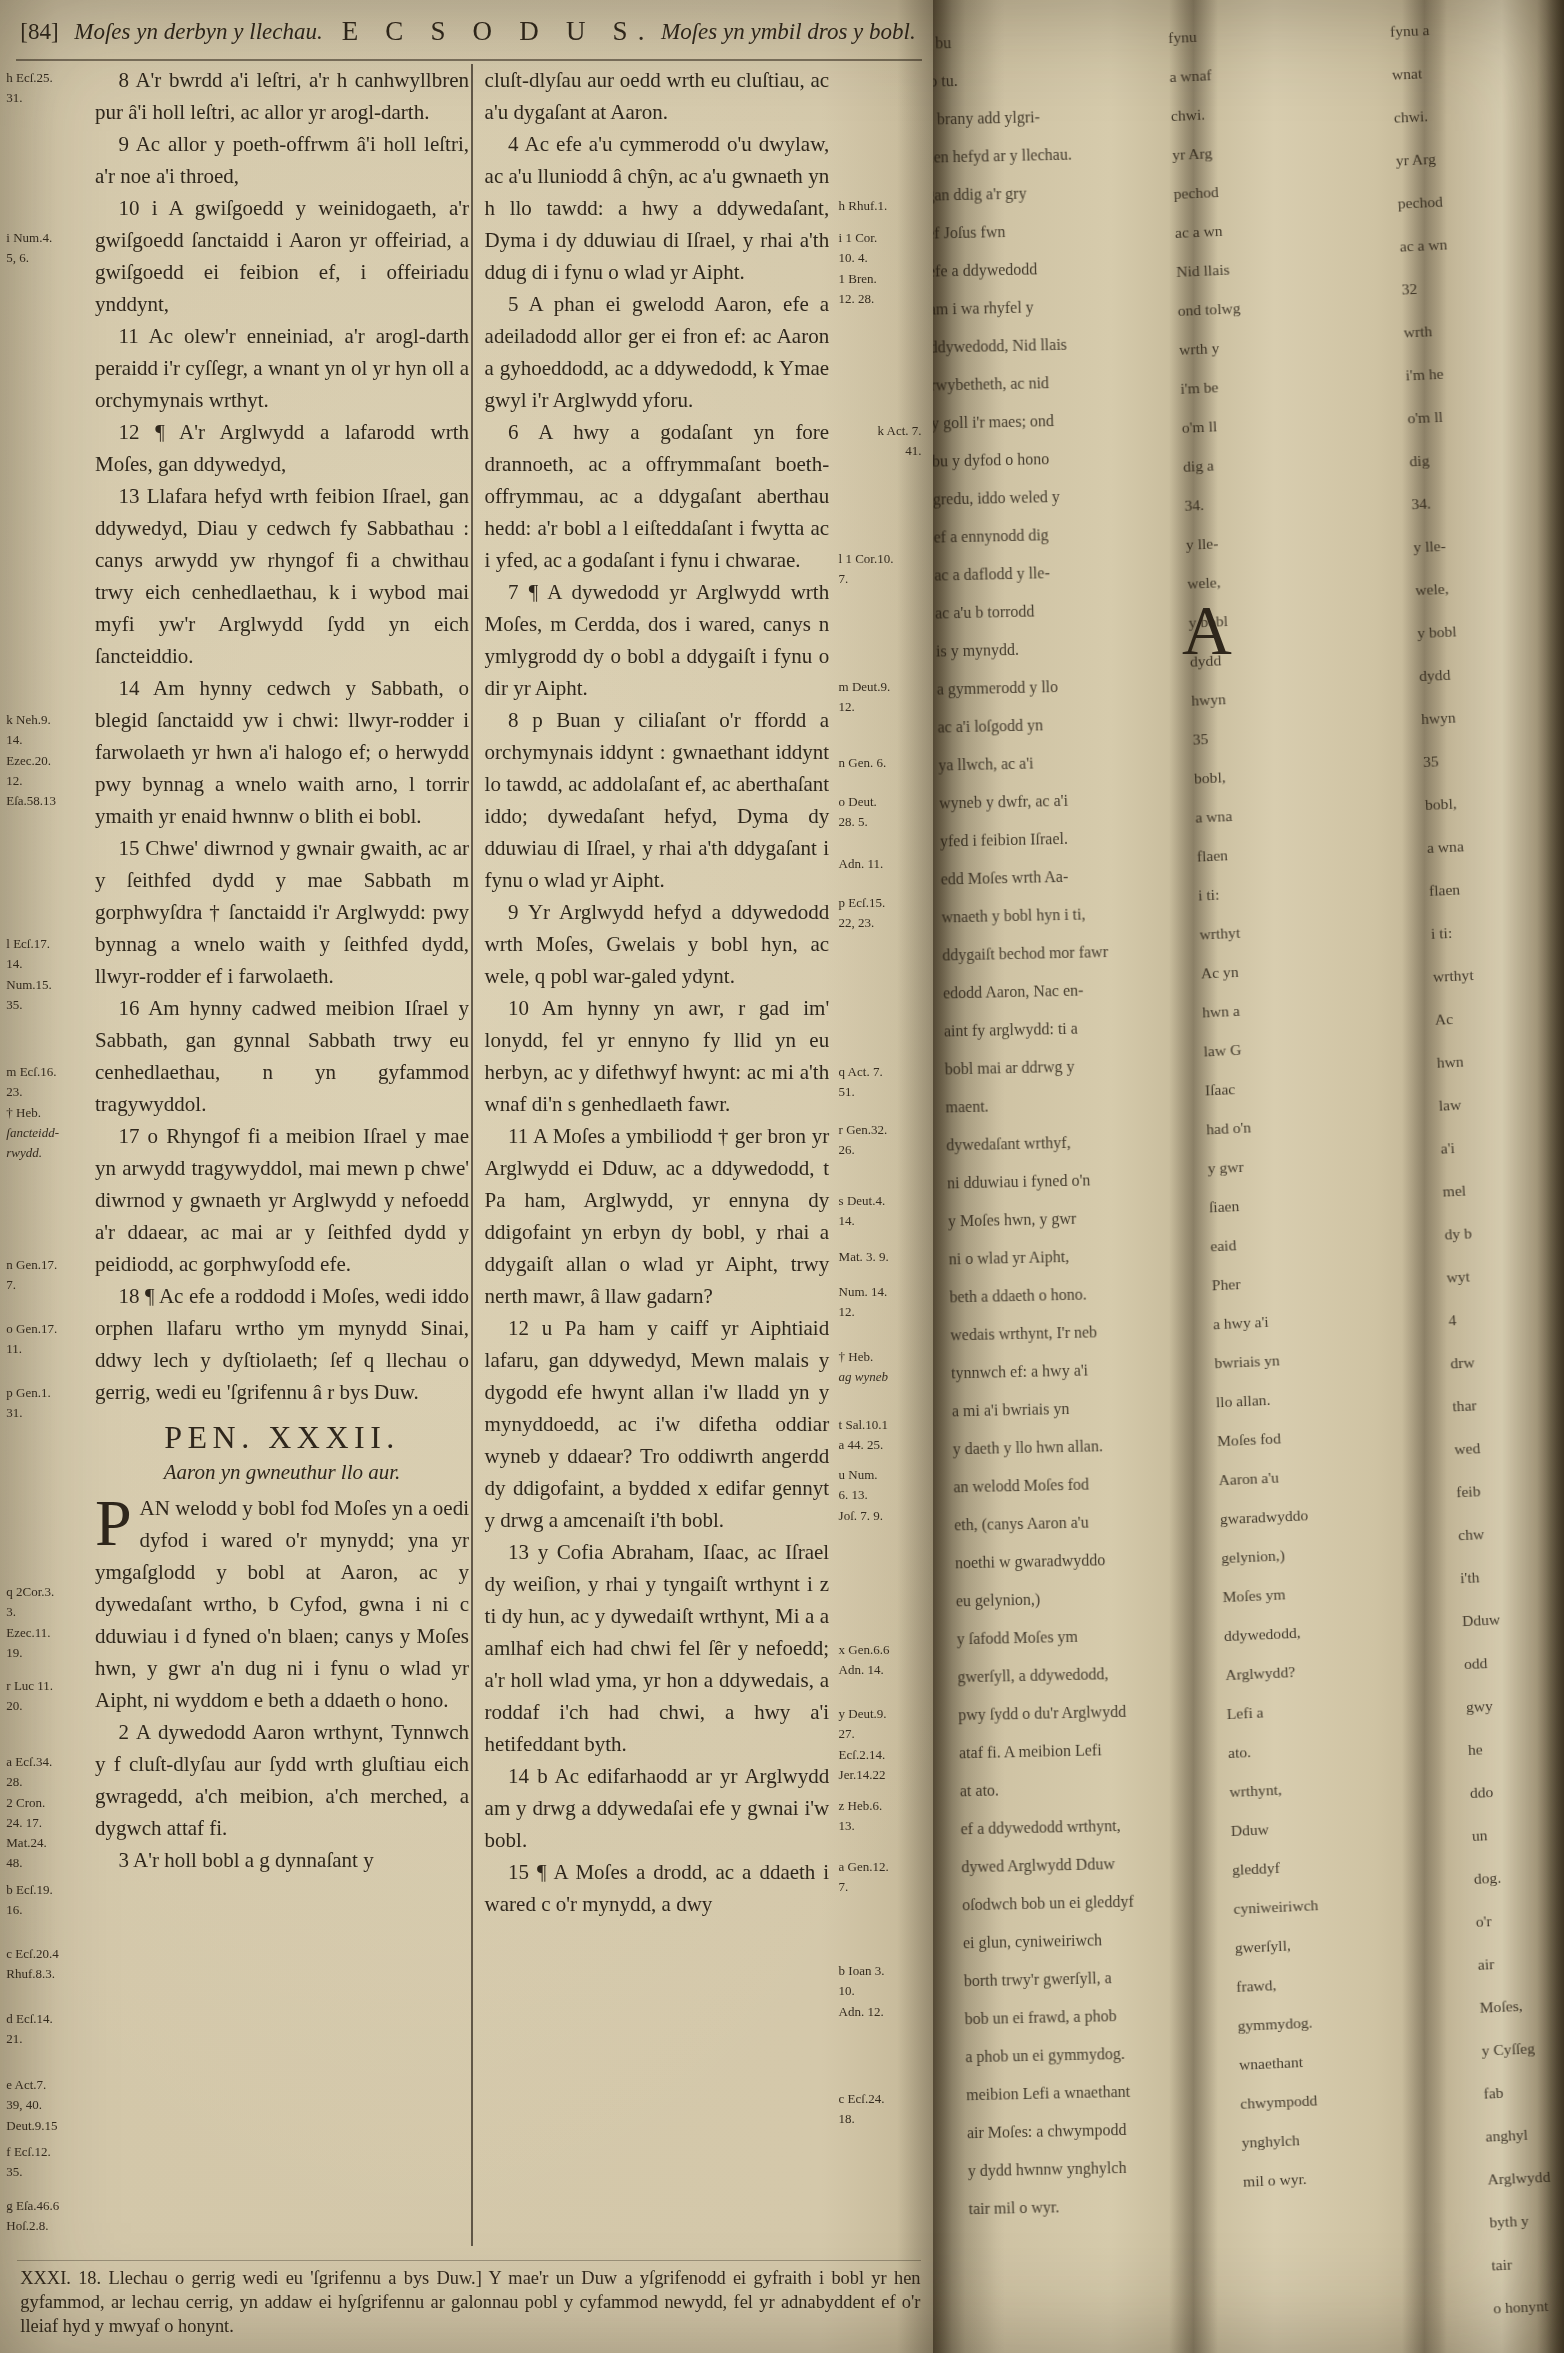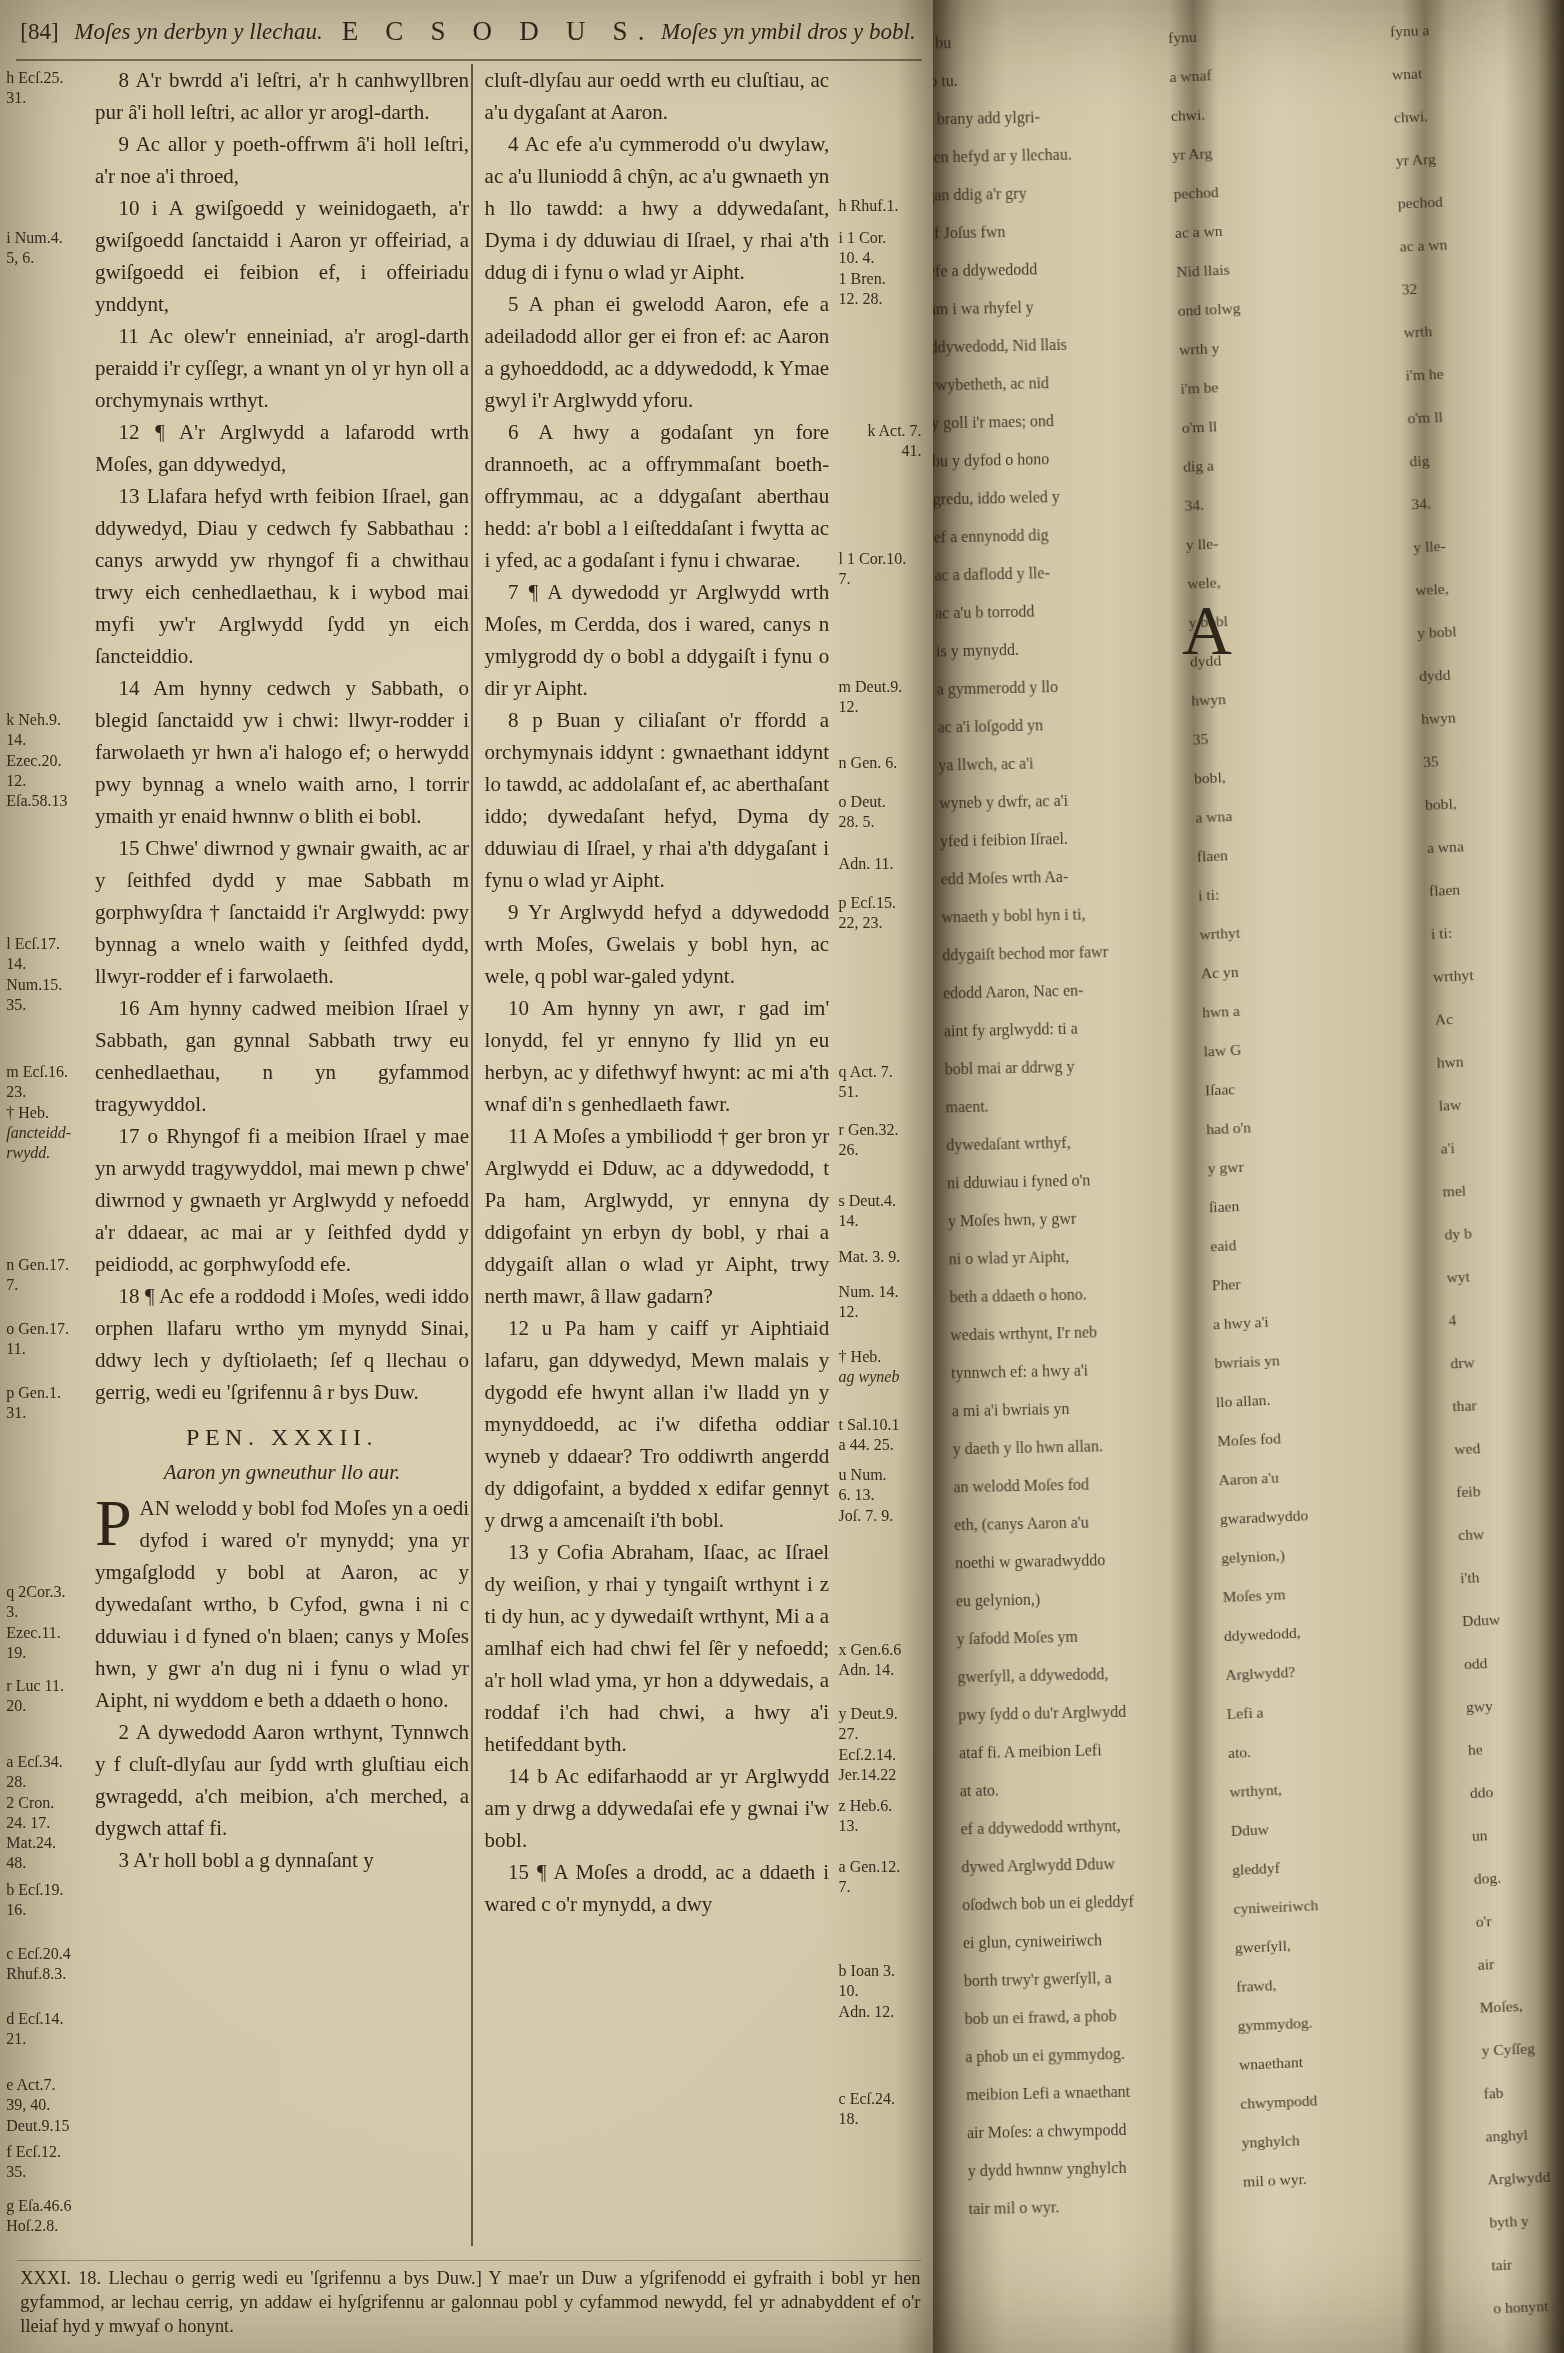--- a/index.html
+++ b/index.html
@@ -21,35 +21,35 @@
   .pagenum { font-size:23px; }
   .running-left { font-style:italic; font-size:23px; margin-left:12.5px; }
   .book-title { position:absolute; left:53%; transform:translateX(-50%); top:-3.1px; font-size:27px; letter-spacing:10.2px; }
   .running-right { position:absolute; right:6.3px; font-style:italic; font-size:23px; }
   .header-rule { position:absolute; top:59px; left:15.6px; right:11px; height:1.6px; background:rgba(47,39,28,0.55); }
 
   .body { position:absolute; top:64px; left:0; width:933px; height:2191px; display:flex; overflow:hidden; }
   .mcol { position:relative; flex:none; }
   .mleft { width:95px; }
   .mright { width:94px; }
-  .note { position:absolute; left:6.3px; right:1.6px; font-size:16px; line-height:20.3px; color:#352c20; }
+  .note { position:absolute; left:6.3px; right:1.6px; font-size:13px; line-height:20.3px; color:#352c20; }
   .mright .note { left:9.4px; }
   .note-line.it { font-style:italic; }
 
   .tcol { flex:none; font-size:21px; line-height:32px; text-align:justify; }
   .tleft { width:374px; }
   .tright { width:354px; padding-left:9.4px; }
   .divider { flex:none; width:1.6px; background:rgba(47,39,28,0.7); margin:0 2.3px; height:2182px; }
   .vhost { display:contents; }
   .verse { text-indent:23.5px; }
   .verse:has(.dc:not(:empty)) { text-indent:0; }
   .dc:empty { display:none; }
   .dc { float:left; font-size:66px; line-height:56px; padding:3.1px 7.8px 0 0; }
   .tright .vhost .verse:first-child { text-indent:0; }
-  .pen { font-size:24px; font-weight:normal; letter-spacing:5.5px; text-align:center; margin:12.5px 0 3.1px; }
+  .pen { font-size:32px; font-weight:normal; letter-spacing:5.5px; text-align:center; margin:12.5px 0 3.1px; }
   .sub { font-style:italic; text-align:center; margin-bottom:4.7px; font-size:21px; }
 
   .footnote-rule { position:absolute; left:17px; right:12.5px; top:2260px; height:0.8px; background:rgba(47,39,28,0.35); }
   .footnote { position:absolute; left:20.3px; right:12.5px; top:2266px; font-size:18.4px; line-height:24px; text-align:justify; color:#32291d; }
   .fn-lemma { }
 
   
   .curl { position:absolute; left:933px; top:0; width:632px; height:2354px; overflow:hidden;
     background:linear-gradient(90deg,#8f8163 0,#baae8f 3%,#cfc3a4 10%,#d6cbac 28%,#c6ba9a 40%,#d8cdaf 54%,#cfc3a3 70%,#bdb091 80%,#dcd2b5 90%,#a89b7d 97%,#6f6248 100%); }
   .strip { position:absolute; color:rgba(45,36,25,0.85); filter:blur(0.3px); overflow:hidden; }

